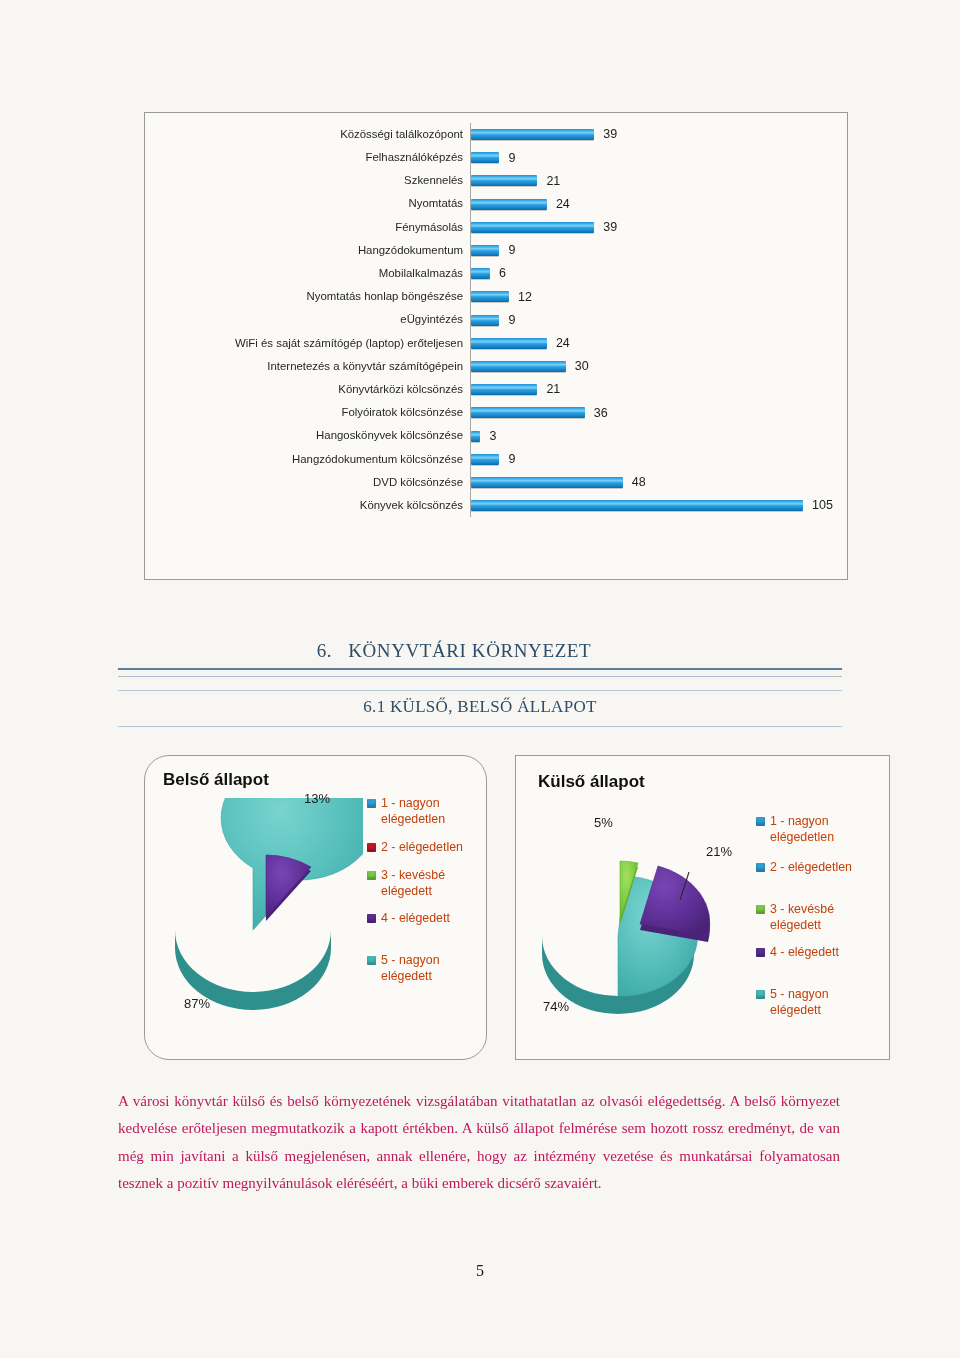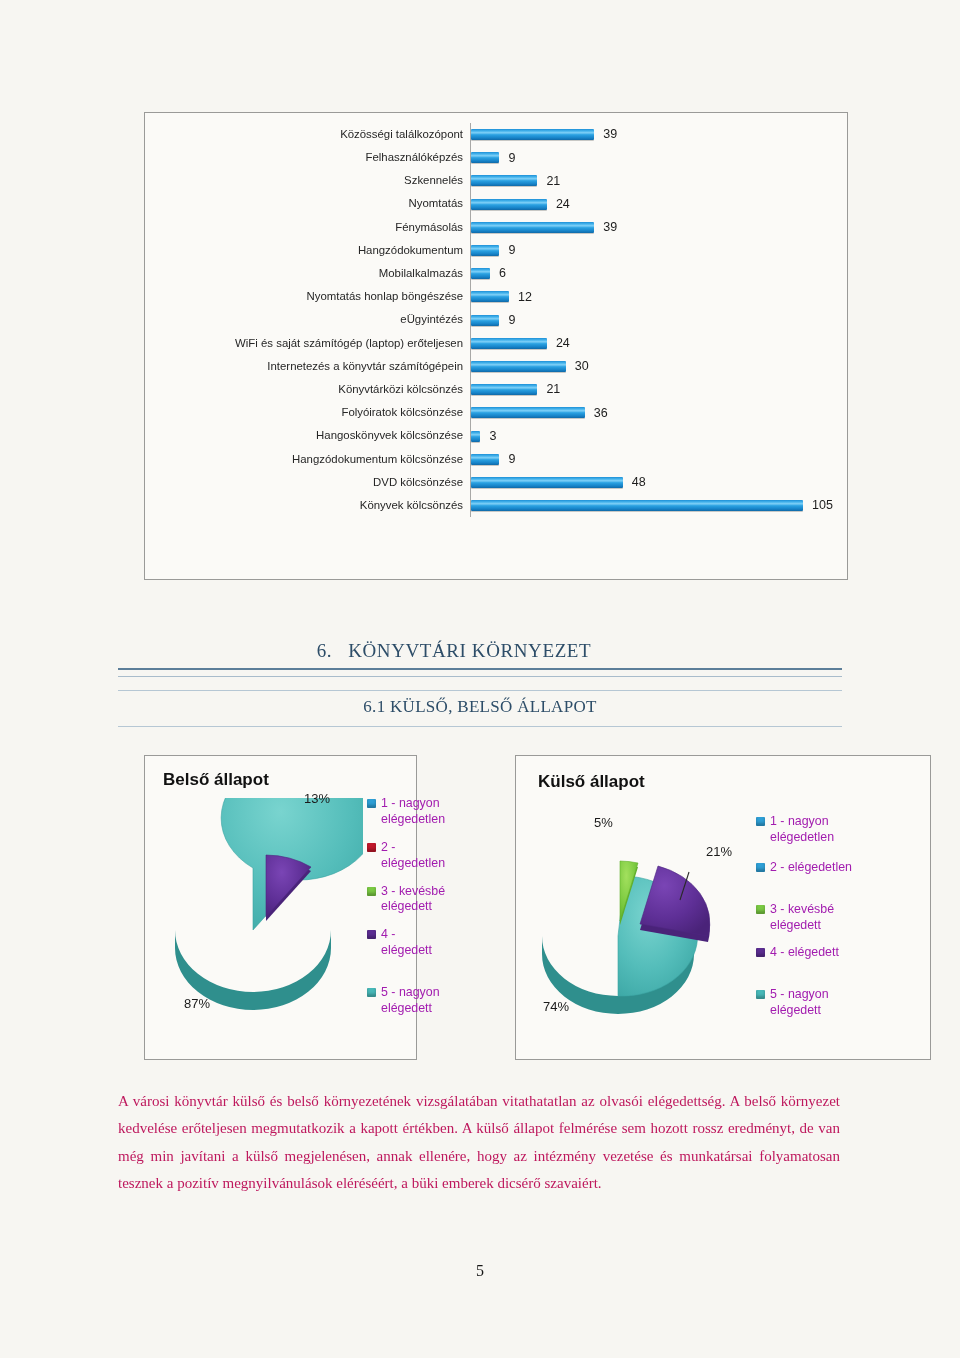--- a/index.html
+++ b/index.html
@@ -76,39 +76,39 @@
   #h6 .num{margin-right:16px;}
   #h61{
     position:absolute;left:0;top:697px;width:960px;
     text-align:center;
     font-family:"Liberation Serif", serif;
     font-size:17px;letter-spacing:.3px;
     color:#2d4d68;
   }
 
   
-  #pie-left{left:144px;top:755px;width:273px;height:305px;}
-  #pie-right{left:515px;top:755px;width:416px;height:305px;padding-left:42px;}
+  #pie-left{left:144px;top:755px;width:343px;height:305px;border-radius:25px;}
+  #pie-right{left:515px;top:755px;width:375px;height:305px;padding-left:42px;}
   .pie-title{
     position:absolute;
     font-family:"Liberation Sans", sans-serif;
     font-weight:bold;font-size:17px;color:#111;
     white-space:nowrap;
   }
   .pie-wrap{position:absolute;}
   .pct{
     position:absolute;
     font-family:"Liberation Sans", sans-serif;
     font-size:13px;color:#1b1b1b;
     white-space:nowrap;
   }
   .legend{
     position:absolute;
     font-family:"Liberation Sans", sans-serif;
-    font-size:12.4px;color:#a21caf;
+    font-size:12.4px;color:#c2410c;
   }
   .legend-item{display:flex;align-items:flex-start;margin-bottom:11px;}
   .swatch{
     width:9px;height:9px;margin-top:3px;margin-right:5px;flex:none;
     border-radius:1px;
     box-shadow:inset 0 -3px 3px rgba(0,0,0,.25);
   }
   .legend-text{line-height:1.28;max-width:112px;}
 
   

